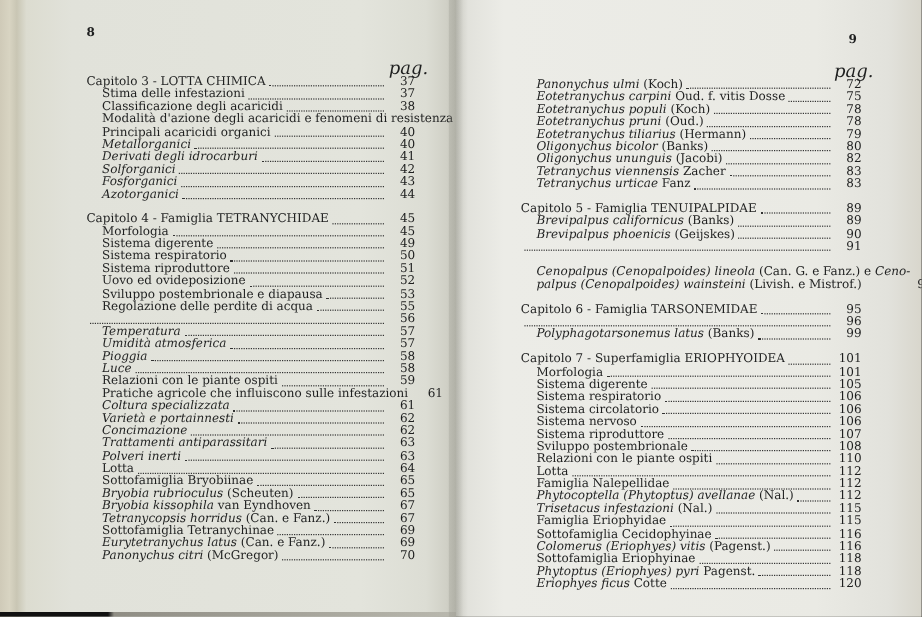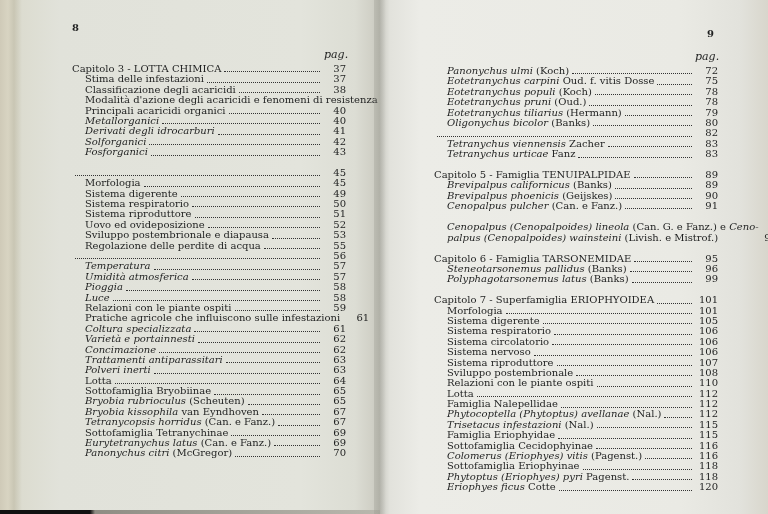--- a/index.html
+++ b/index.html
@@ -25,21 +25,21 @@
     background: linear-gradient(to right, #c8c8c0 0px, #e2e2dc 10px, #ecece7 40px, #eaeae4 300px, #e2e2dc 360px, #d8d6cc 388px);
   }
   .spine {
     position:absolute; left:374px; top:0; width:12px; height:514px;
     background: linear-gradient(to right, rgba(150,150,140,0.3), rgba(120,120,110,0.25), rgba(230,230,225,0));
   }
   .folio {
     position:absolute; font-size:10px; font-weight:bold;
   }
   .pag-label {
-    position:absolute; font-size:11px; font-style:italic;text-align:right;
+    position:absolute; font-size:15px; font-style:italic;text-align:right;
   }
   .toc {
     position:absolute; font-size:10px; line-height:10.4px;
   }
   .entry {
     display:flex; align-items:flex-end; white-space:nowrap; height:10.4px;
   }
   .entry .label { flex:0 0 auto; }
   .entry .label i { font-style:italic; }
   .entry .leader {
@@ -99,22 +99,28 @@
       <div class="entry sub">
         <span class="label"><i>Solforganici</i><span></span></span>
         <span class="leader"></span>
         <span class="num">42</span>
       </div>
       <div class="entry sub">
         <span class="label"><i>Fosforganici</i><span></span></span>
         <span class="leader"></span>
         <span class="num">43</span>
       </div>
+      <div class="entry sub">
+        <span class="label"><i>Azotorganici</i><span></span></span>
+        <span class="leader"></span>
+        <span class="num">44</span>
+      </div>
       <div class="gap"></div>
       <div class="entry chapter">
+        <span class="label"><span>Capitolo 4 - Famiglia TETRANYCHIDAE</span></span>
         <span class="leader"></span>
         <span class="num">45</span>
       </div>
       <div class="entry sub">
         <span class="label"><span>Morfologia</span></span>
         <span class="leader"></span>
         <span class="num">45</span>
       </div>
       <div class="entry sub">
         <span class="label"><span>Sistema digerente</span></span>
@@ -277,20 +283,21 @@
         <span class="label"><i>Eotetranychus tiliarius</i><span> (Hermann)</span></span>
         <span class="leader"></span>
         <span class="num">79</span>
       </div>
       <div class="entry sub">
         <span class="label"><i>Oligonychus bicolor</i><span> (Banks)</span></span>
         <span class="leader"></span>
         <span class="num">80</span>
       </div>
       <div class="entry sub">
+        <span class="label"><i>Oligonychus ununguis</i><span> (Jacobi)</span></span>
         <span class="leader"></span>
         <span class="num">82</span>
       </div>
       <div class="entry sub">
         <span class="label"><i>Tetranychus viennensis</i><span> Zacher</span></span>
         <span class="leader"></span>
         <span class="num">83</span>
       </div>
       <div class="entry sub">
         <span class="label"><i>Tetranychus urticae</i><span> Fanz</span></span>
@@ -307,40 +314,38 @@
         <span class="label"><i>Brevipalpus californicus</i><span> (Banks)</span></span>
         <span class="leader"></span>
         <span class="num">89</span>
       </div>
       <div class="entry sub">
         <span class="label"><i>Brevipalpus phoenicis</i><span> (Geijskes)</span></span>
         <span class="leader"></span>
         <span class="num">90</span>
       </div>
       <div class="entry sub">
-        <span class="label"><i>Cenopalpus pulcher</i><span> (Can. e Fanz.)</span></span>
         <span class="leader"></span>
         <span class="num">91</span>
       </div>
       <div class="entry wrap">
         <div class="line1"><i>Cenopalpus (Cenopalpoides) lineola</i><span> (Can. G. e Fanz.) e </span><i>Ceno-</i></div>
         <div class="line2">
           <span class="label"><i>palpus (Cenopalpoides) wainsteini</i><span> (Livish. e Mistrof.)</span></span>
           <span class="leader"></span>
           <span class="num">93</span>
         </div>
       </div>
       <div class="gap"></div>
       <div class="entry chapter">
         <span class="label"><span>Capitolo 6 - Famiglia TARSONEMIDAE</span></span>
         <span class="leader"></span>
         <span class="num">95</span>
       </div>
       <div class="entry sub">
-        <span class="label"><i>Steneotarsonemus pallidus</i><span> (Banks)</span></span>
         <span class="leader"></span>
         <span class="num">96</span>
       </div>
       <div class="entry sub">
         <span class="label"><i>Polyphagotarsonemus latus</i><span> (Banks)</span></span>
         <span class="leader"></span>
         <span class="num">99</span>
       </div>
       <div class="gap"></div>
       <div class="entry chapter">

